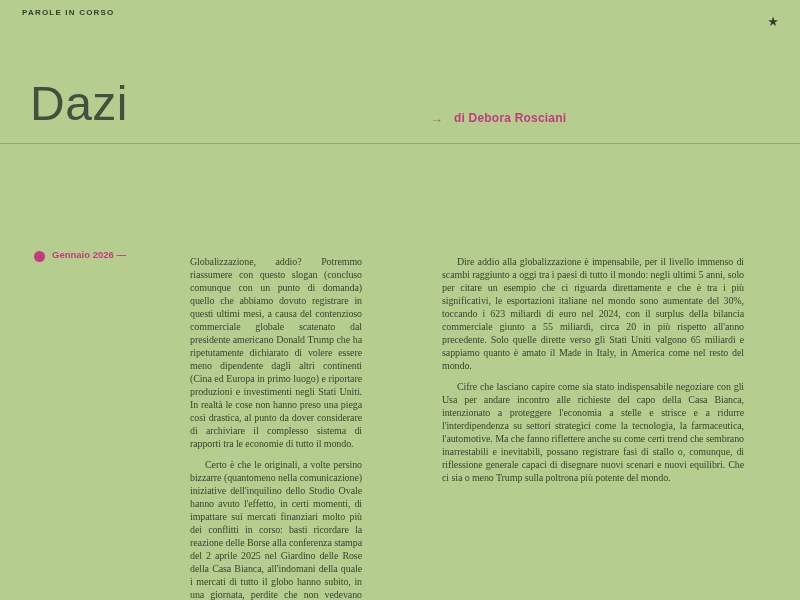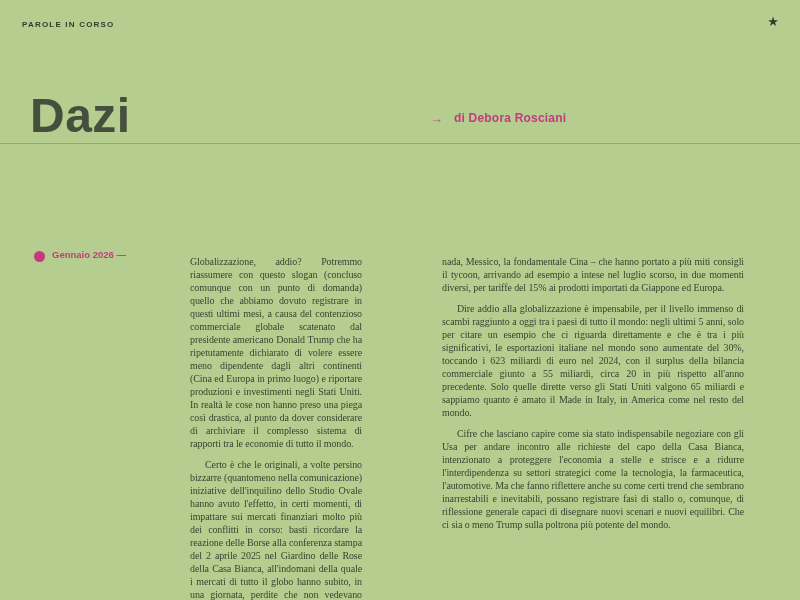--- a/index.html
+++ b/index.html
@@ -5,32 +5,32 @@
   * { margin: 0; padding: 0; box-sizing: border-box; }
   html, body { width: 800px; height: 600px; }
   body {
     position: relative;
     width: 800px; height: 600px;
     background: #b5ce90;
     font-family: "Liberation Sans", sans-serif;
     overflow: hidden;
   }
   .kicker {
-    position: absolute; left: 22px; top: 20px;
+    position: absolute; left: 22px; top: 8px;
     font-size: 8px; font-weight: bold; letter-spacing: 1.2px;
     color: #333d2c;
   }
   .star {
     position: absolute; right: 21px; top: 15px;
     font-size: 13px; color: #333d2c; line-height: 1;
     cursor: pointer;
   }
   .title {
-    position: absolute; left: 30px; top: 92px;
-    font-size: 48px; font-weight: 700; letter-spacing: 0.5px;
+    position: absolute; left: 30px; top: 80px;
+    font-size: 48px; font-weight: 400; letter-spacing: 0.5px;
     color: #454f3d; line-height: 1;
   }
   .byline {
     position: absolute; left: 430px; top: 111px;
     display: flex; align-items: center; gap: 11px;
     color: #c33b7e;
   }
   .byline .arrow { font-size: 13px; line-height: 1; opacity: .85; }
   .byline .name { font-size: 12px; font-weight: bold; letter-spacing: 0.2px; }
   .rule {
@@ -87,16 +87,15 @@
 <aside class="note">
   <div class="note-label">Gennaio 2026 —</div>
 </aside>
 
 <div class="col col-1">
   <p>Globalizzazione, addio? Potremmo riassumere con questo slogan (concluso comunque con un punto di domanda) quello che abbiamo dovuto registrare in questi ultimi mesi, a causa del contenzioso commerciale globale scatenato dal presidente americano Donald Trump che ha ripetutamente dichiarato di volere essere meno dipendente dagli altri continenti (Cina ed Europa in primo luogo) e riportare produzioni e investimenti negli Stati Uniti. In realtà le cose non hanno preso una piega così drastica, al punto da dover considerare di archiviare il complesso sistema di rapporti tra le economie di tutto il mondo.</p>
   <p class="indent">Certo è che le originali, a volte persino bizzarre (quantomeno nella comunicazione) iniziative dell'inquilino dello Studio Ovale hanno avuto l'effetto, in certi momenti, di impattare sui mercati finanziari molto più dei conflitti in corso: basti ricordare la reazione delle Borse alla conferenza stampa del 2 aprile 2025 nel Giardino delle Rose della Casa Bianca, all'indomani della quale i mercati di tutto il globo hanno subito, in una giornata, perdite che non vedevano dalla dichiarazione della pandemia da Covid, se non addirittura dalla crisi di Lehman Brothers. A quella giornata hanno fatto seguito settimane di trattative serrate – con Ca-</p>
 </div>
 
 <div class="col col-2">
-  <p>nada, Messico, la fondamentale Cina – che hanno portato a più miti consigli il tycoon, arrivando ad esempio a intese nel luglio scorso, in due momenti diversi, per tariffe del 15% ai prodotti importati da Giappone ed Europa.</p>
   <p class="indent">Dire addio alla globalizzazione è impensabile, per il livello immenso di scambi raggiunto a oggi tra i paesi di tutto il mondo: negli ultimi 5 anni, solo per citare un esempio che ci riguarda direttamente e che è tra i più significativi, le esportazioni italiane nel mondo sono aumentate del 30%, toccando i 623 miliardi di euro nel 2024, con il surplus della bilancia commerciale giunto a 55 miliardi, circa 20 in più rispetto all'anno precedente. Solo quelle dirette verso gli Stati Uniti valgono 65 miliardi e sappiamo quanto è amato il Made in Italy, in America come nel resto del mondo.</p>
   <p class="indent">Cifre che lasciano capire come sia stato indispensabile negoziare con gli Usa per andare incontro alle richieste del capo della Casa Bianca, intenzionato a proteggere l'economia a stelle e strisce e a ridurre l'interdipendenza su settori strategici come la tecnologia, la farmaceutica, l'automotive. Ma che fanno riflettere anche su come certi trend che sembrano inarrestabili e inevitabili, possano registrare fasi di stallo o, comunque, di riflessione generale capaci di disegnare nuovi scenari e nuovi equilibri. Che ci sia o meno Trump sulla poltrona più potente del mondo.</p>
 </div>
 
 </body></html>

